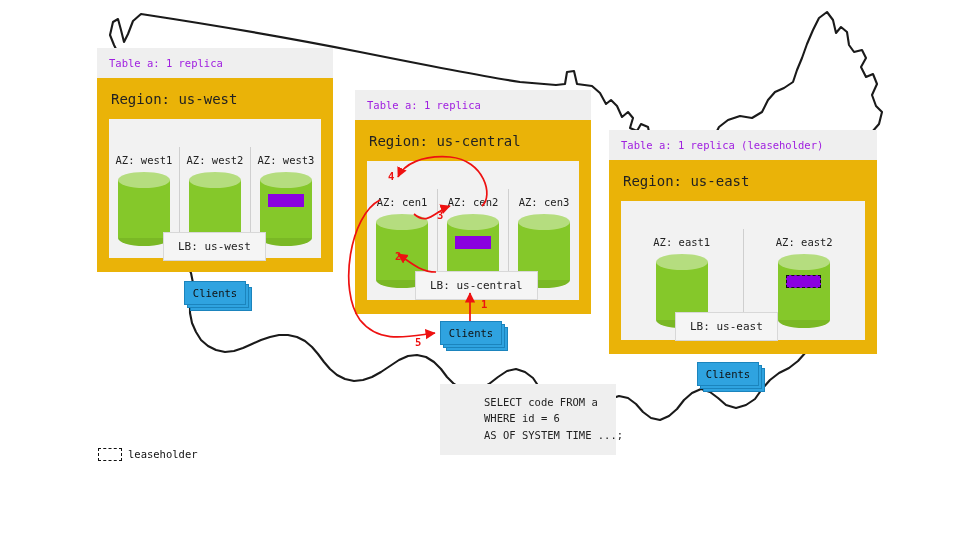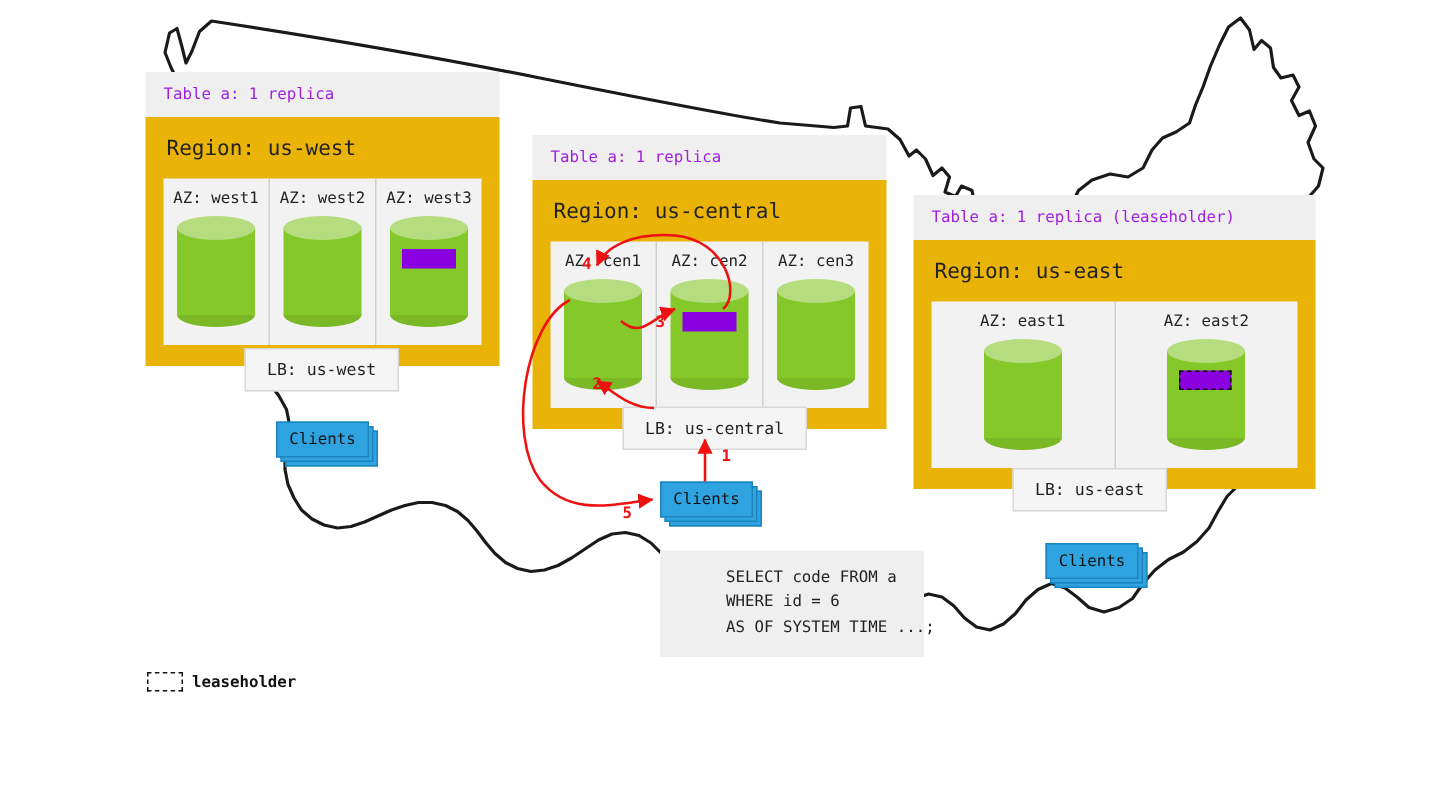--- a/index.html
+++ b/index.html
@@ -37,20 +37,21 @@
     display:flex;
     background:#f2f2f2;
     position:relative;
   }
   .az-cell{
     flex:1;
     text-align:center;
     padding:7px 0 12px 0;
     position:relative;
     box-sizing:border-box;
+    margin-top:28px;
   }
   .az-cell + .az-cell{border-left:1px solid #cfcfcf;}
   .az-label{
     font-size:10.5px;color:#222;white-space:nowrap;display:block;
     margin-bottom:6px;
   }
   .cyl{
     position:relative;
     width:52px;height:74px;
     margin:0 auto;
@@ -117,24 +118,23 @@
     white-space:pre;
   }
   
   #arrows{position:absolute;left:0;top:0;width:960px;height:540px;pointer-events:none;}
   .anum{
     position:absolute;color:#ee1111;font-size:10.5px;font-weight:bold;
   }
   
   #legend{
     position:absolute;left:98px;top:448px;
-    display:flex;align-items:center;gap:6px;
+    display:flex;gap:6px;
     font-size:10.5px;color:#111;
     font-family:"DejaVu Sans Mono","Liberation Mono",monospace;
-    font-weight:bold;
   }
   #legend .swatch{
     width:22px;height:11px;border:1.6px dashed #111;background:transparent;
     display:inline-block;
   }
 </style>
 </head>
 <body>
 
 <div id="stage">
@@ -243,21 +243,21 @@
         </div>
       </div>
     </div>
   </div>
   <div class="lb" style="left:415px;top:271px;">LB: us-central</div>
   <div class="clients" style="left:440px;top:321px;">
     <div class="sheet" style="left:6px;top:6px;"></div>
     <div class="sheet" style="left:3px;top:3px;"></div>
     <div class="front">Clients</div>
   </div>
-  <div class="sql" style="left:440px;top:367px;width:118px;padding-left:44px;">SELECT code FROM a
+  <div class="sql" style="left:440px;top:384px;width:118px;padding-left:44px;">SELECT code FROM a
 WHERE id = 6
 AS OF SYSTEM TIME ...;</div>
 
   <div class="region" id="region-east" style="left:609px;top:130px;width:268px;">
     <div class="region-header">Table a: 1 replica (leaseholder)</div>
     <div class="region-body">
       <div class="region-title">Region: us-east</div>
       <div class="az-row">
         <div class="az-cell">
           <span class="az-label">AZ: east1</span>

